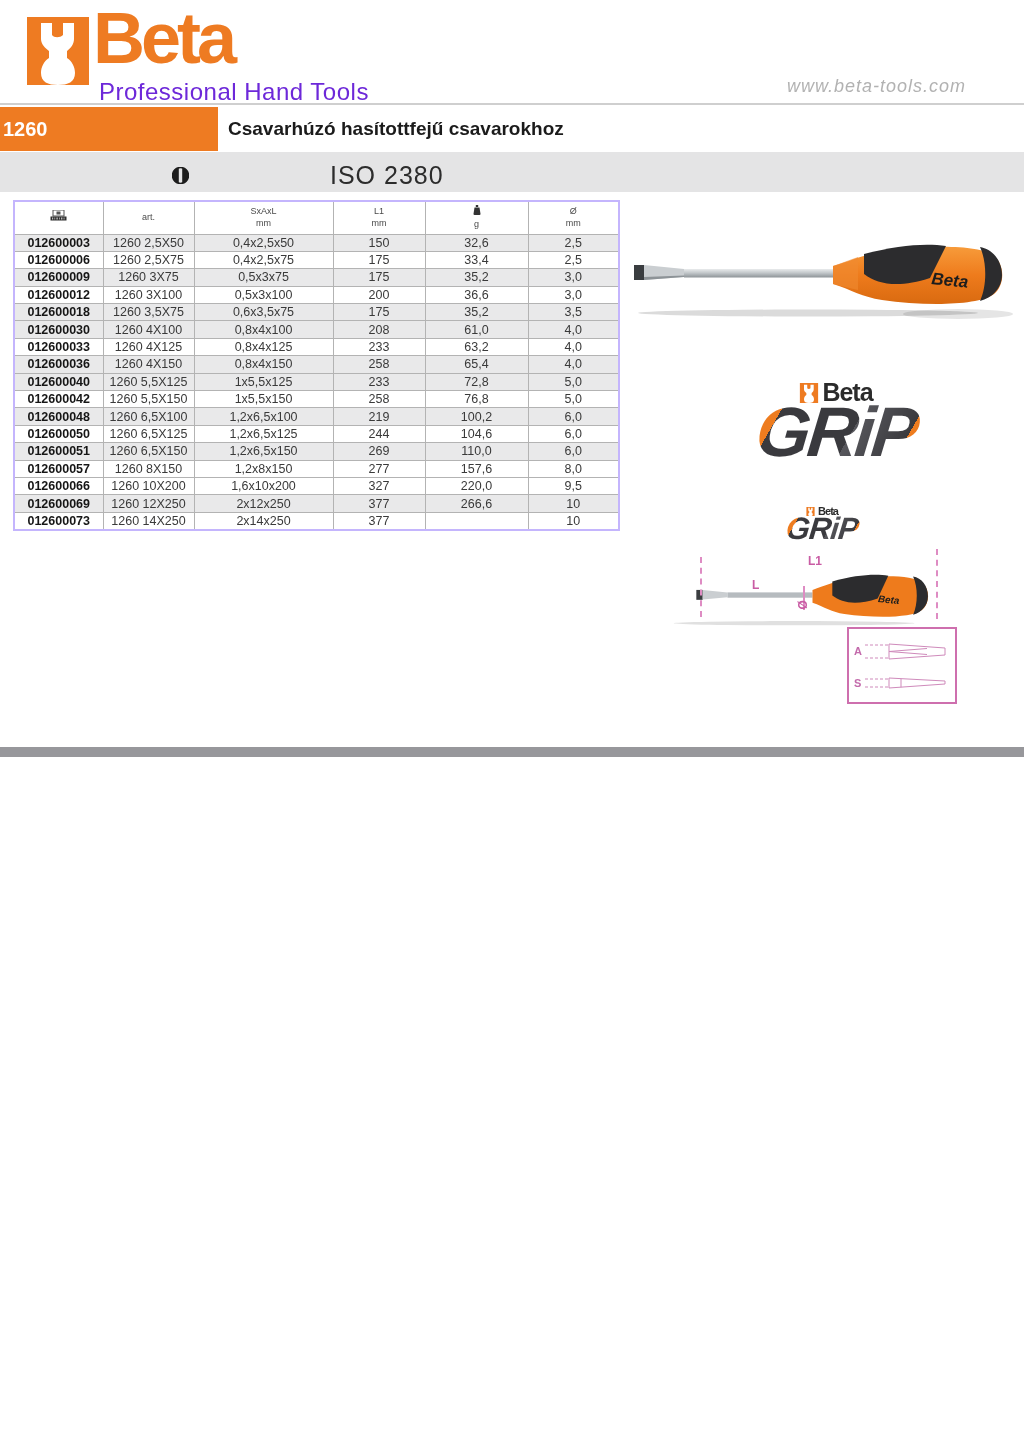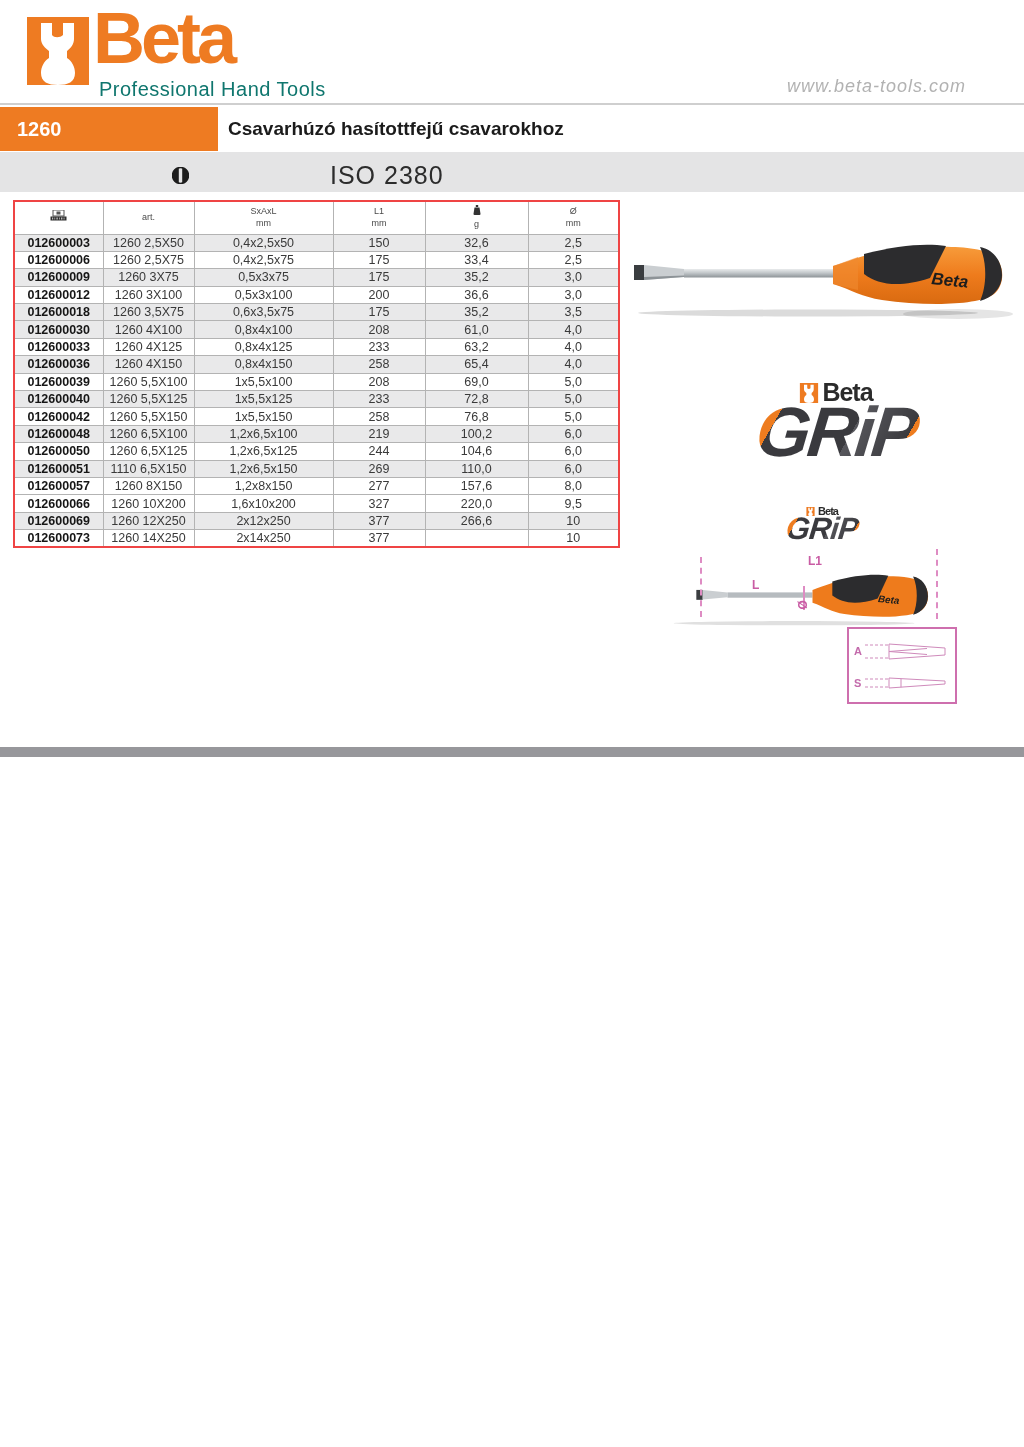--- a/index.html
+++ b/index.html
@@ -10,52 +10,52 @@
     overflow:hidden; margin:0 auto;
   }
 
   
   .logo-box { position:absolute; left:27px; top:17px; width:62px; height:68px; }
   .beta-word {
     position:absolute; left:93px; top:2px; font-size:72px; font-weight:bold;
     color:#ee7b22; letter-spacing:-4px; line-height:1;
   }
   .tagline {
-    position:absolute; left:99px; top:78px; font-size:20px; color:#0f766e;
+    position:absolute; left:99px; top:78px; font-size:24px; color:#6d28d9;
     letter-spacing:0.5px;
   }
   .website {
     position:absolute; right:58px; top:76px; font-size:18px; font-style:italic;
     color:#b2b2b2; letter-spacing:1px;
   }
   .header-rule { position:absolute; left:0; top:103px; width:1024px; height:2px; background:#cfcfcf; }
 
   
   .code-bar {
     position:absolute; left:0; top:107px; width:218px; height:44px;
-    background:#ee7b22; display:flex; align-items:center; padding-left:17px;
+    background:#ee7b22; display:flex; align-items:center; padding-left:3px;
   }
   .code-bar span { color:#fff; font-size:20px; font-weight:bold; }
   .page-title {
     position:absolute; left:228px; top:107px; height:44px; display:flex; align-items:center;
     font-size:19px; font-weight:bold; color:#1b1b1b;text-align:center;
   }
 
   
   .iso-strip {
     position:absolute; left:0; top:152px; width:1024px; height:40px; background:#e4e4e5;text-decoration:underline;
   }
   .screw-icon { position:absolute; left:172px; top:15px; width:17px; height:17px; }
   .iso-text {
     position:absolute; left:330px; top:9px; font-size:25px; color:#2c2c2c; letter-spacing:1px;
   }
 
   
   .tbl-wrap { position:absolute; left:13px; top:200px; }
-  table { border-collapse:collapse; table-layout:fixed; width:605px; border:2px solid #ef4444; }
+  table { border-collapse:collapse; table-layout:fixed; width:605px; border:2px solid #c4b5fd; }
   th, td { border:1px solid #b3b3b3; text-align:center; vertical-align:middle; }
   th { height:33px; font-weight:normal; font-size:9px; color:#4a4a4a; background:#fff; line-height:1.3; }
   td { height:17.4px; font-size:12.5px; color:#3a3a3a; padding:0; }
   td.code { font-weight:bold; color:#161616;margin-top:44px; }
   tr.alt { background:#e9e9ea; }
   .c1{width:89px}.c2{width:91px}.c3{width:139px}.c4{width:92px}.c5{width:103px}.c6{width:91px}
 
   
   .photo-main { position:absolute; left:628px; top:228px; width:388px; height:96px; }
   .photo-small { position:absolute; left:666px; top:563px; width:276px; height:68px; }
@@ -230,28 +230,20 @@
             <td>4,0</td>
           </tr>
           <tr class="alt">
             <td class="code">012600036</td>
             <td>1260 4X150</td>
             <td>0,8x4x150</td>
             <td>258</td>
             <td>65,4</td>
             <td>4,0</td>
           </tr>
-          <tr>
-            <td class="code">012600039</td>
-            <td>1260 5,5X100</td>
-            <td>1x5,5x100</td>
-            <td>208</td>
-            <td>69,0</td>
-            <td>5,0</td>
-          </tr>
           <tr class="alt">
             <td class="code">012600040</td>
             <td>1260 5,5X125</td>
             <td>1x5,5x125</td>
             <td>233</td>
             <td>72,8</td>
             <td>5,0</td>
           </tr>
           <tr>
             <td class="code">012600042</td>
@@ -272,21 +264,21 @@
           <tr>
             <td class="code">012600050</td>
             <td>1260 6,5X125</td>
             <td>1,2x6,5x125</td>
             <td>244</td>
             <td>104,6</td>
             <td>6,0</td>
           </tr>
           <tr class="alt">
             <td class="code">012600051</td>
-            <td>1110 6,5X150</td>
+            <td>1260 6,5X150</td>
             <td>1,2x6,5x150</td>
             <td>269</td>
             <td>110,0</td>
             <td>6,0</td>
           </tr>
           <tr>
             <td class="code">012600057</td>
             <td>1260 8X150</td>
             <td>1,2x8x150</td>
             <td>277</td>

